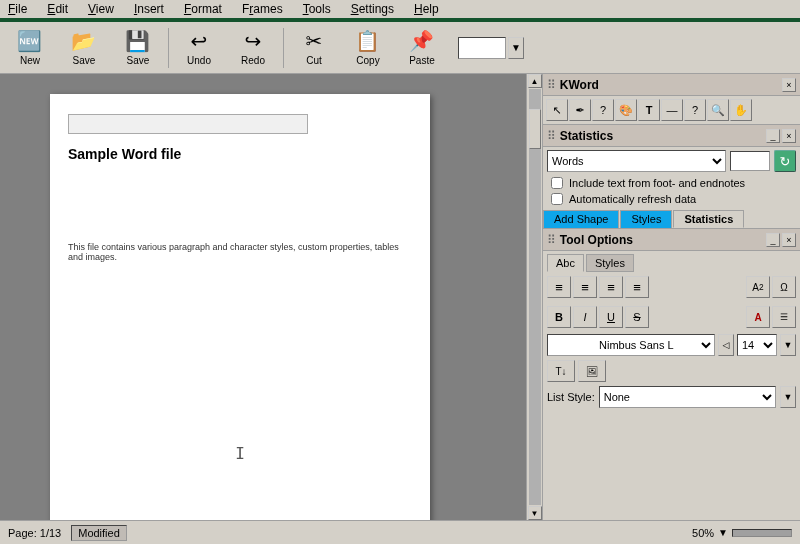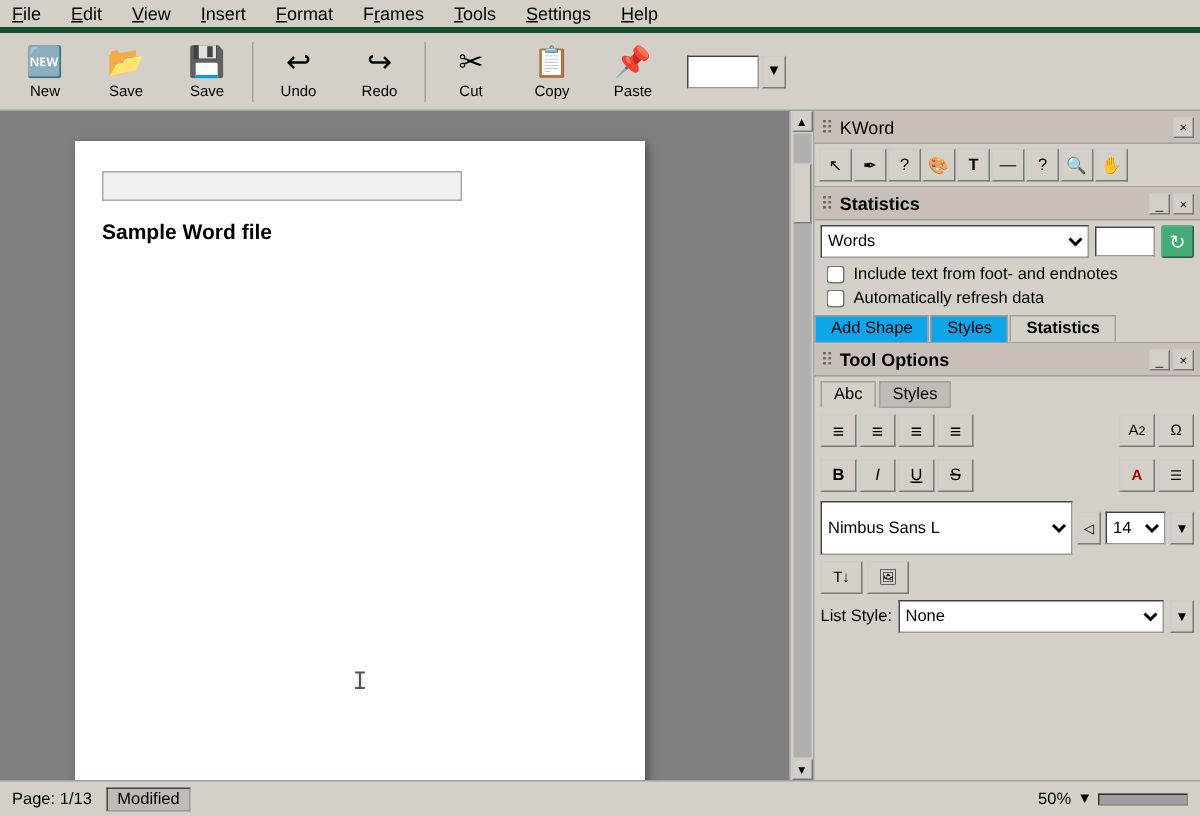--- a/index.html
+++ b/index.html
@@ -34,21 +34,21 @@
     .page-title { font-size: 14px; font-weight: bold; margin-bottom: 12px; }
     .page-body { font-size: 9px; color: #333; margin-top: 80px; margin-bottom: 10px; }
     .page-heading { font-size: 14px; font-weight: bold; margin-top: 180px; }
     .search-bar { width: 240px; height: 20px; border: 1px solid #aaa; background: #f0f0f0; margin-bottom: 12px; display: block; }
 
     
     #right-panel { width: 258px; background: #d4d0c8; border-left: 1px solid #a0a0a0; display: flex; flex-direction: column; overflow: hidden; }
 
     
     .panel-header { display: flex; align-items: center; background: #c8c0b8; padding: 2px 4px; border-bottom: 1px solid #a0a0a0; height: 22px; }
-    .panel-title { font-size: 12px; font-weight: normal; flex: 1; }
+    .panel-title { font-size: 12px; font-weight: bold; flex: 1; }
     .panel-grip { font-size: 12px; color: #666; margin-right: 4px; }
     .panel-close { width: 14px; height: 14px; background: #d4d0c8; border: 1px outset #ccc; display: flex; align-items: center; justify-content: center; font-size: 9px; cursor: pointer; }
 
     .kword-toolbar { display: flex; flex-wrap: wrap; gap: 1px; padding: 3px; background: #d4d0c8; border-bottom: 1px solid #a0a0a0; }
     .kw-btn { width: 22px; height: 22px; background: #d4d0c8; border: 1px outset #ccc; display: flex; align-items: center; justify-content: center; font-size: 11px; cursor: pointer; }
 
     
     .stats-panel { background: #d4d0c8; }
     .stats-header { display: flex; align-items: center; background: #c8c0b8; padding: 2px 4px; border-bottom: 1px solid #a0a0a0; height: 22px; }
     .stats-title { font-size: 12px; font-weight: bold; flex: 1; }
@@ -73,21 +73,21 @@
     .tool-title { font-size: 12px; font-weight: bold; flex: 1; }
 
     .tool-tabs { display: flex; padding: 3px 4px 0; gap: 2px; }
     .tool-tab { padding: 2px 8px; font-size: 11px; cursor: pointer; border: 1px solid #a0a0a0; background: #c0bbb5; }
     .tool-tab.active { background: #d4d0c8; border-bottom: 1px solid #d4d0c8; }
 
     .tool-btns-row { display: flex; flex-wrap: wrap; gap: 2px; padding: 4px; }
     .tool-btn { width: 24px; height: 22px; background: #d4d0c8; border: 1px outset #ccc; display: flex; align-items: center; justify-content: center; font-size: 11px; cursor: pointer; }
 
     .tool-font-row { display: flex; align-items: center; gap: 3px; padding: 2px 4px; }
-    .font-select { flex: 1; height: 36px; font-size: 11px; background: white; border: 1px inset #999; }
+    .font-select { flex: 1; height: 22px; font-size: 11px; background: white; border: 1px inset #999; padding-left: 47px; }
     .font-size-select { width: 40px; height: 22px; font-size: 11px; background: white; border: 1px inset #999; }
     .font-arrow { width: 16px; height: 22px; background: #d4d0c8; border: 1px outset #ccc; cursor: pointer; display: flex; align-items: center; justify-content: center; font-size: 9px; }
 
     .tool-extra-row { display: flex; align-items: center; gap: 3px; padding: 2px 4px; }
     .list-style-row { display: flex; align-items: center; gap: 4px; padding: 2px 4px; }
     .list-label { font-size: 11px; }
     .list-select { flex: 1; height: 22px; font-size: 11px; background: white; border: 1px inset #999; }
 
     
     #statusbar { height: 24px; background: #d4d0c8; border-top: 1px solid #a0a0a0; display: flex; align-items: center; padding: 0 8px; gap: 16px; justify-content: space-between; }
@@ -153,20 +153,22 @@
     <div class="zoom-arrow">▼</div>
   </div>
 </div>
 
 <div id="main">
 
   <div id="doc-area">
     <div id="page">
       <div class="search-bar"></div>
       <div class="page-title">Sample Word file</div>
+      <div class="page-body">This file contains various paragraph and character styles, custom properties, tables
+and images.</div>
       <div style="position:absolute; left: 50%; top: 350px; transform: translateX(-50%); font-family: monospace; font-size: 16px; color:#555; cursor: text;">I</div>
     </div>
 
     <div id="scrollbar-v">
       <div class="scroll-btn">▲</div>
       <div class="scroll-track">
         <div class="scroll-thumb"></div>
       </div>
       <div class="scroll-btn">▼</div>
     </div>

